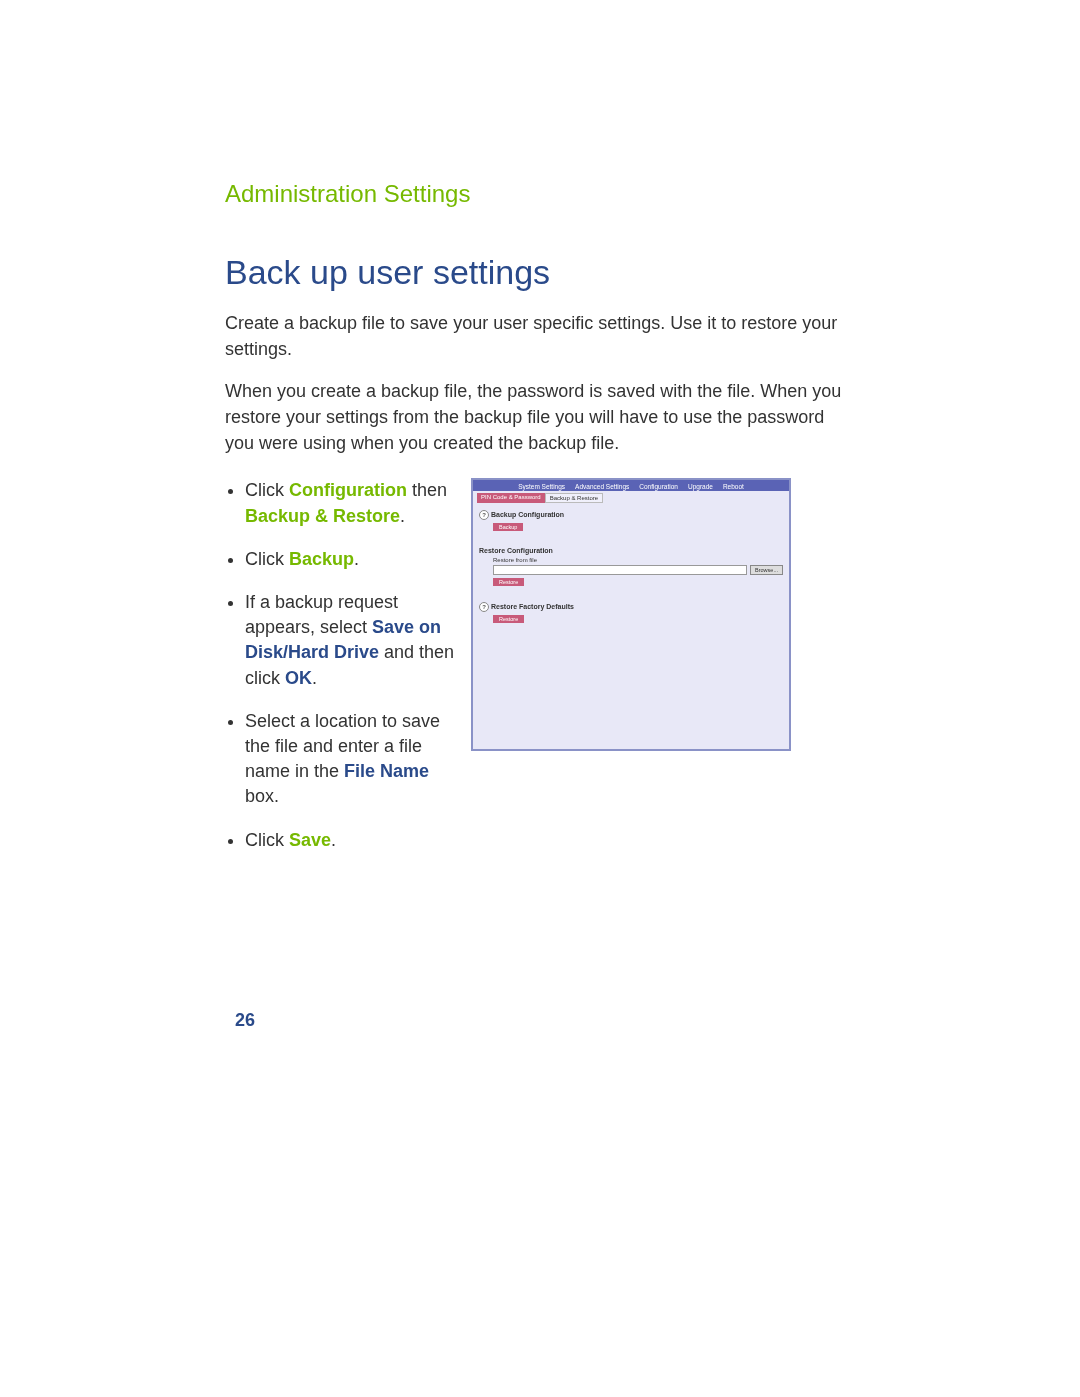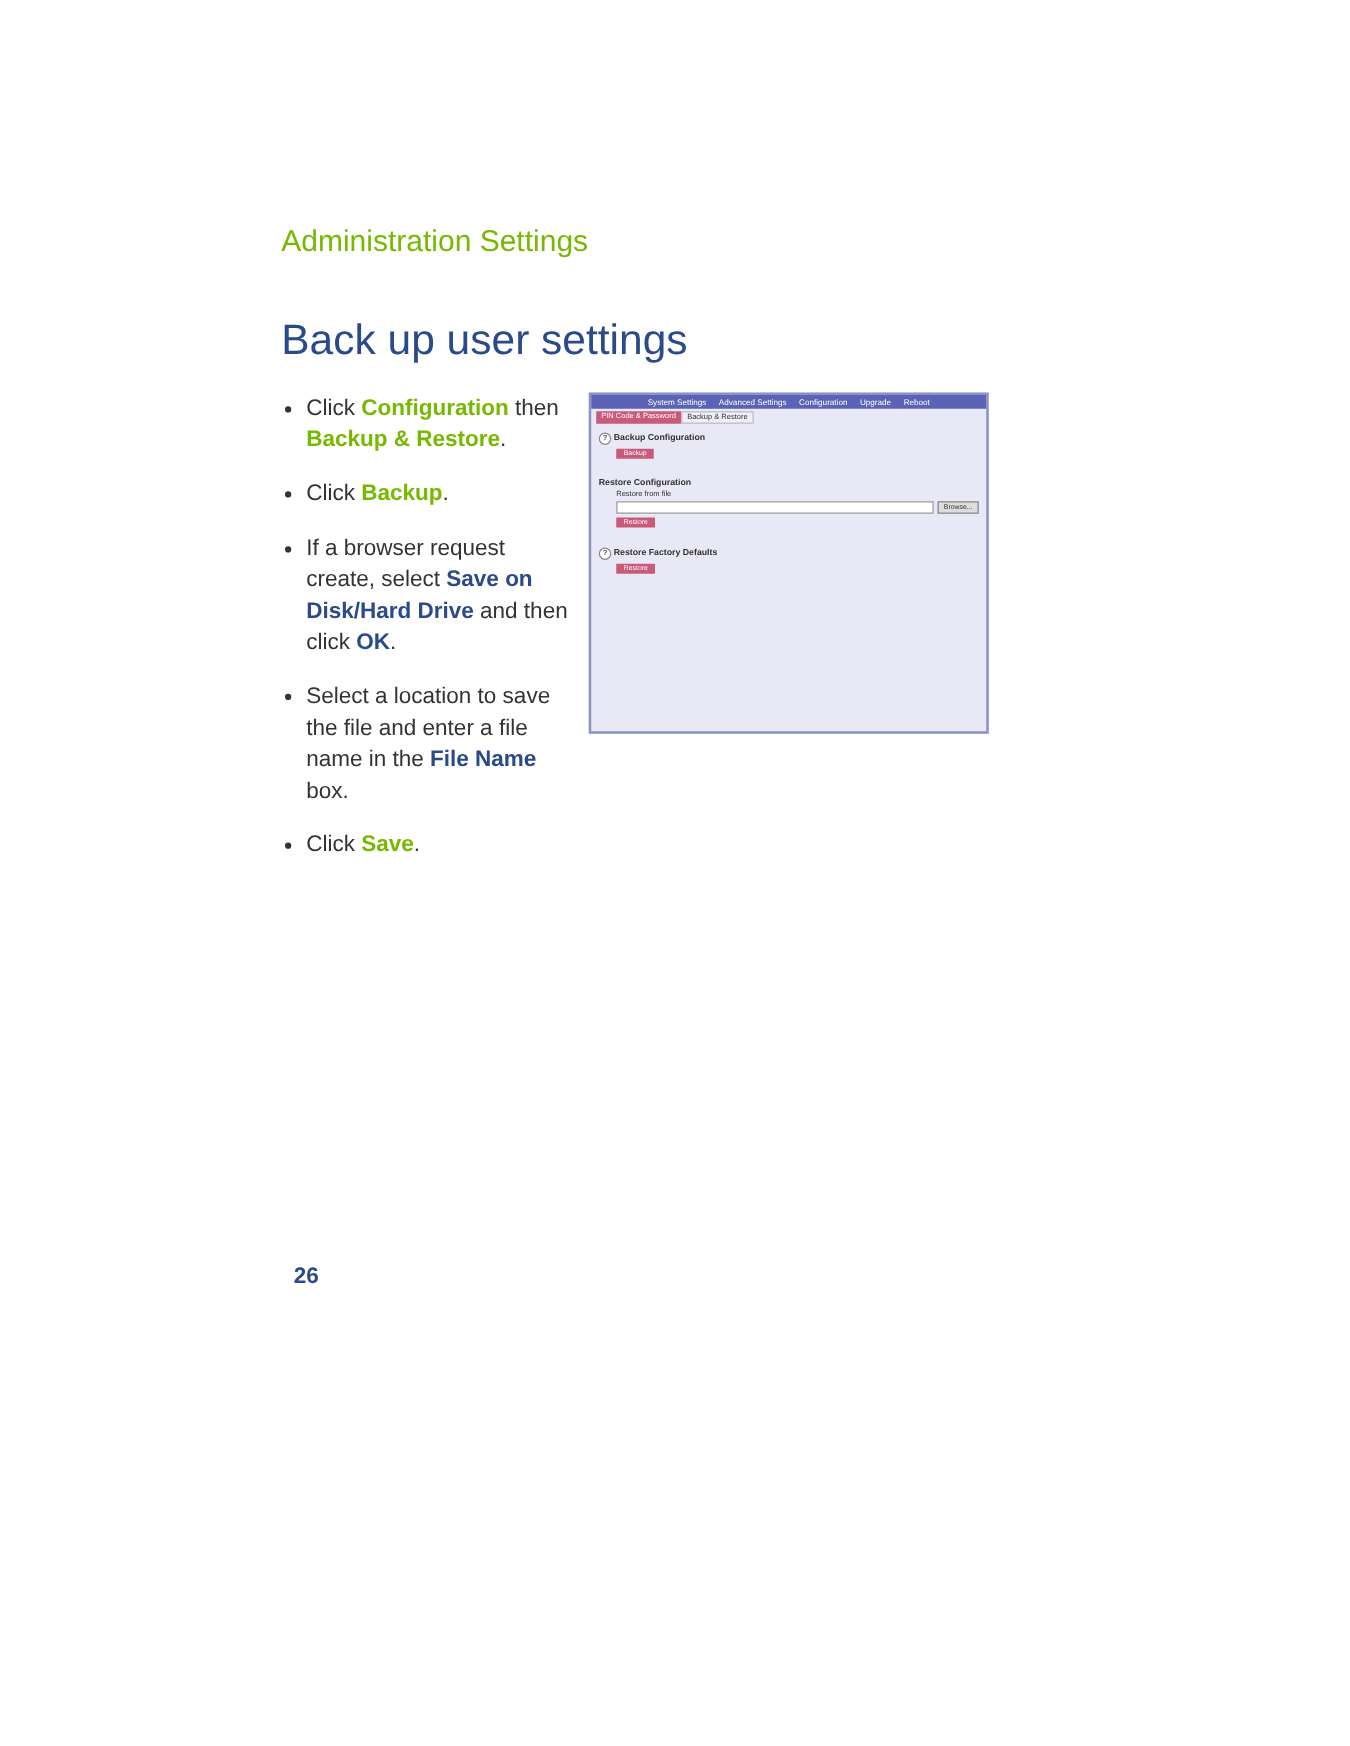--- a/index.html
+++ b/index.html
@@ -166,31 +166,33 @@
     font-weight: 700;
     color: #2a4a8a;
   }
 </style>
 </head>
 <body>
 
 <div class="page">
   <div class="breadcrumb">Administration Settings</div>
   <div class="title">Back up user settings</div>
+  <div class="intro">Create a backup file to save your user specific settings. Use it to restore your settings.</div>
+  <div class="intro">When you create a backup file, the password is saved with the file. When you restore your settings from the backup file you will have to use the password you were using when you created the backup file.</div>
 
   <div class="content-row">
     <ul class="steps">
       <li>
         <span>Click </span><span class="green-bold">Configuration</span><span> then </span><span class="green-bold">Backup &amp; Restore</span><span>.</span>
       </li>
       <li>
         <span>Click </span><span class="green-bold">Backup</span><span>.</span>
       </li>
       <li>
-        <span>If a browser request create, select </span><span class="navy-bold">Save on Disk/Hard Drive</span><span> and then click </span><span class="navy-bold">OK</span><span>.</span>
+        <span>If a backup request appears, select </span><span class="navy-bold">Save on Disk/Hard Drive</span><span> and then click </span><span class="navy-bold">OK</span><span>.</span>
       </li>
       <li>
         <span>Select a location to save the file and enter a file name in the </span><span class="navy-bold">File Name</span><span> box.</span>
       </li>
       <li>
         <span>Click </span><span class="green-bold">Save</span><span>.</span>
       </li>
     </ul>
 
     <div class="shot">

